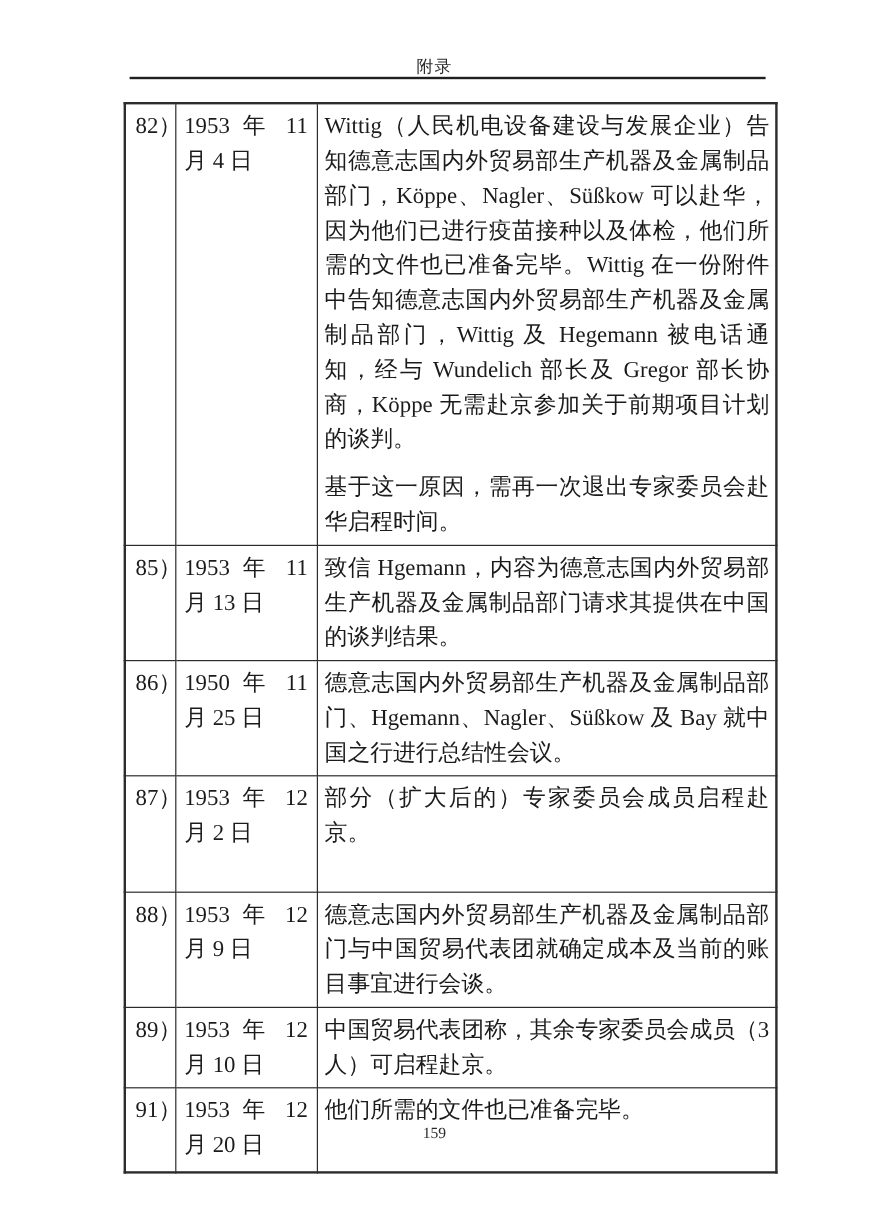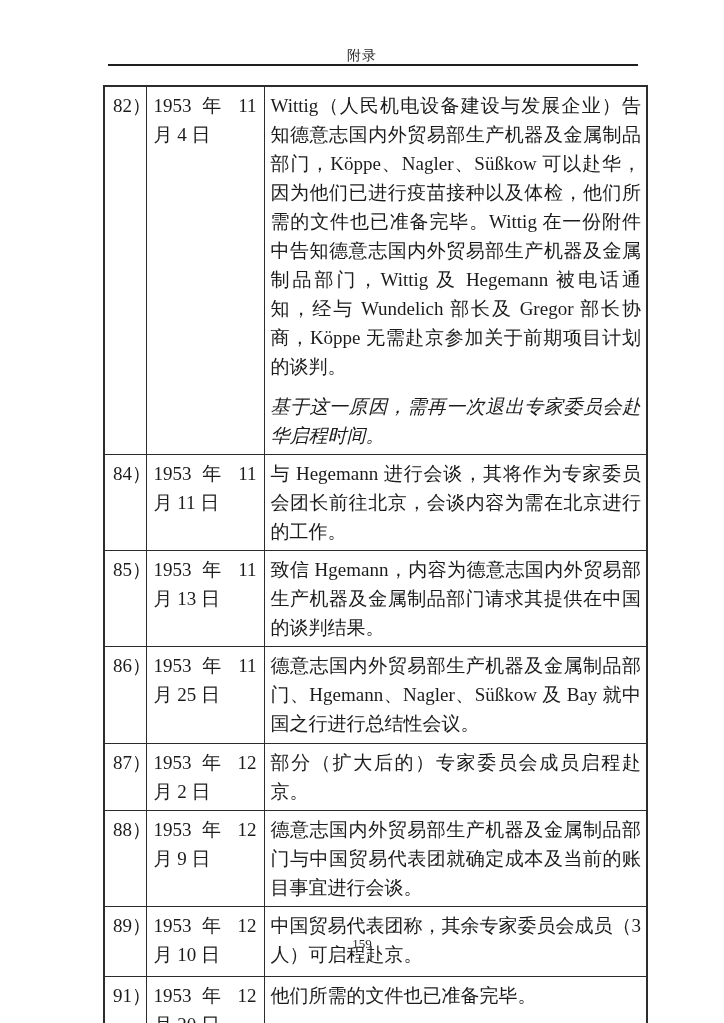--- a/index.html
+++ b/index.html
@@ -52,21 +52,21 @@
   tbody tr:nth-child(7) { height: 70px; }
   tbody tr:nth-child(8) { height: 93px; }
   tbody tr:nth-child(9) { height: 61px; }
   td.c-num  { padding: 4px 2px 0 8px; }
   td.c-date { padding: 4px 7px 0 7px; text-align: justify; }
   td.c-desc { padding: 4px 5px 4px 6px; }
   td.c-desc p {
     margin: 0;
     text-align: justify;
   }
-  td.c-desc p + p { margin-top: 11px; font-style: italic; }
+  td.c-desc p + p { margin-top: 11px; }
   .footer-pagenum {
     position: absolute;
     top: 936px; left: 0;
     width: 724px;
     text-align: center;
     font-size: 13px;
     color: #2a2a2a;
   }
 </style>
 </head>
@@ -86,36 +86,29 @@
     <tbody>
       <tr>
         <td class="c-num">82）</td>
         <td class="c-date">1953 年 11 月 4 日</td>
         <td class="c-desc">
           <p>Wittig（人民机电设备建设与发展企业）告知德意志国内外贸易部生产机器及金属制品部门，Köppe、Nagler、Süßkow 可以赴华，因为他们已进行疫苗接种以及体检，他们所需的文件也已准备完毕。Wittig 在一份附件中告知德意志国内外贸易部生产机器及金属制品部门，Wittig 及 Hegemann 被电话通知，经与 Wundelich 部长及 Gregor 部长协商，Köppe 无需赴京参加关于前期项目计划的谈判。</p>
           <p>基于这一原因，需再一次退出专家委员会赴华启程时间。</p>
         </td>
       </tr>
       <tr>
-        <td class="c-num">84）</td>
-        <td class="c-date">1953 年 11 月 11 日</td>
-        <td class="c-desc">
-          <p>与 Hegemann 进行会谈，其将作为专家委员会团长前往北京，会谈内容为需在北京进行的工作。</p>
-        </td>
-      </tr>
-      <tr>
         <td class="c-num">85）</td>
         <td class="c-date">1953 年 11 月 13 日</td>
         <td class="c-desc">
           <p>致信 Hgemann，内容为德意志国内外贸易部生产机器及金属制品部门请求其提供在中国的谈判结果。</p>
         </td>
       </tr>
       <tr>
         <td class="c-num">86）</td>
-        <td class="c-date">1953 年 11 月 25 日</td>
+        <td class="c-date">1950 年 11 月 25 日</td>
         <td class="c-desc">
           <p>德意志国内外贸易部生产机器及金属制品部门、Hgemann、Nagler、Süßkow 及 Bay 就中国之行进行总结性会议。</p>
         </td>
       </tr>
       <tr>
         <td class="c-num">87）</td>
         <td class="c-date">1953 年 12 月 2 日</td>
         <td class="c-desc">
           <p>部分（扩大后的）专家委员会成员启程赴京。</p>
         </td>

